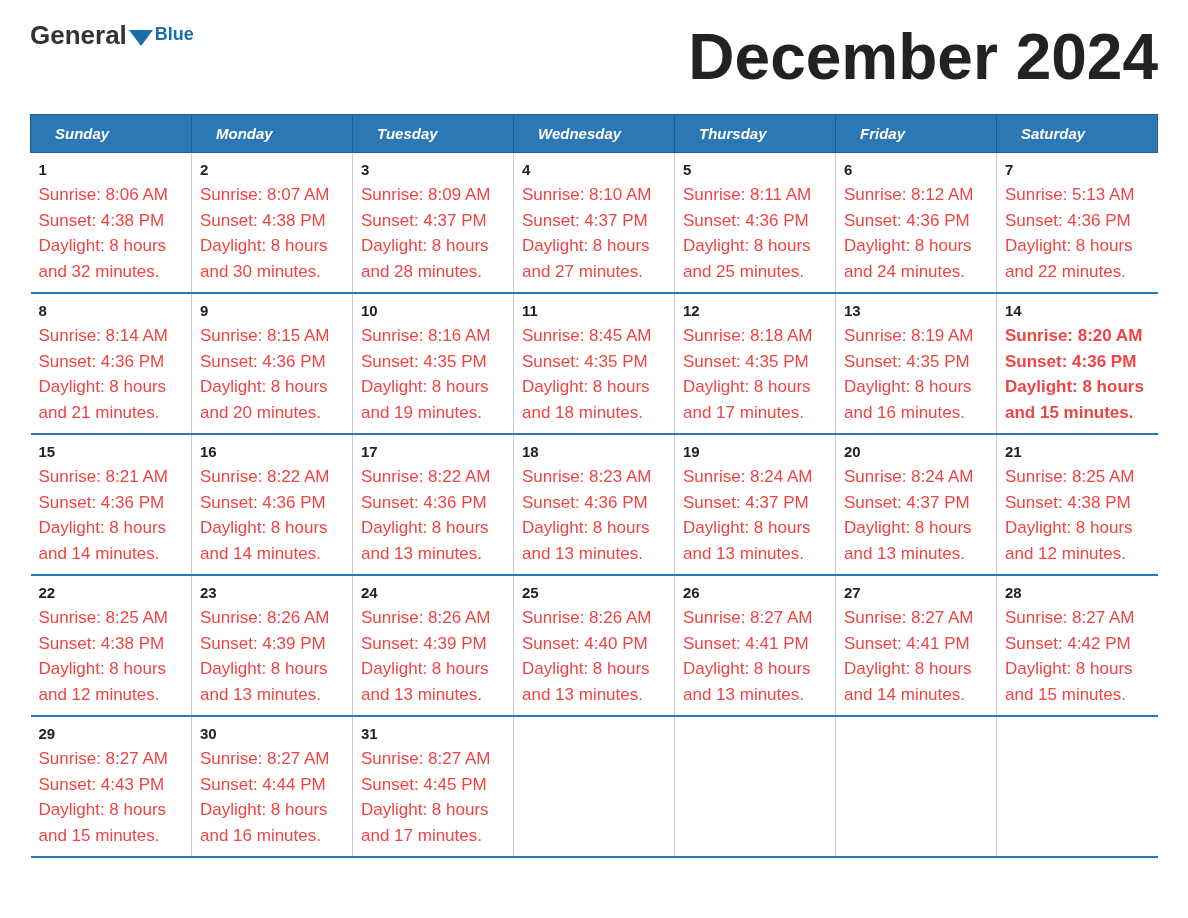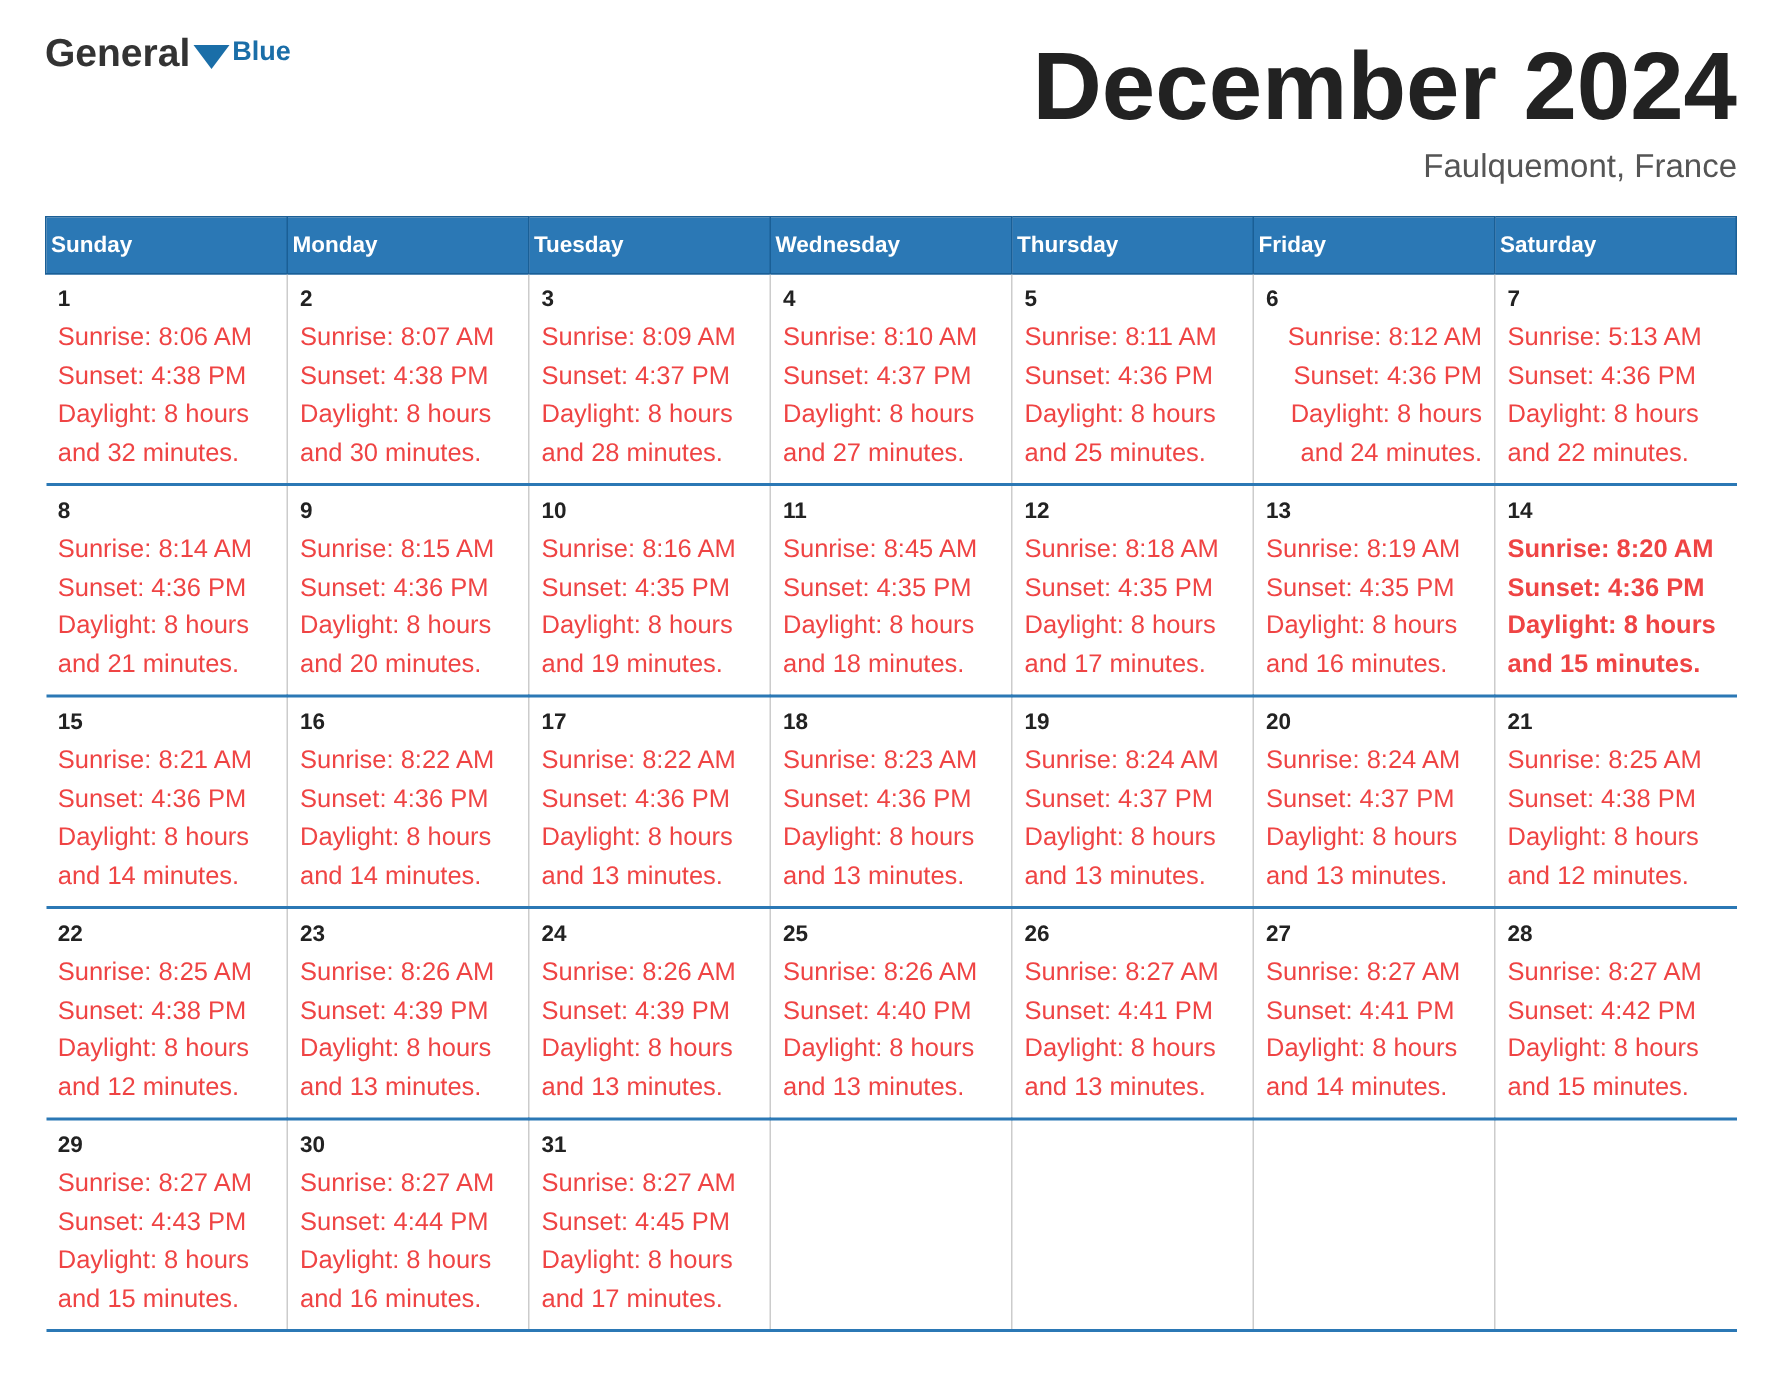--- a/index.html
+++ b/index.html
@@ -62,23 +62,24 @@
       border-collapse: collapse;
       table-layout: fixed;
     }
     thead tr {
       background-color: #2b78b5;
     }
     thead th {
       color: white;
       font-size: 15px;
       font-weight: bold;
-      padding: 10px 3px;
+      padding: 10px 24px;
       text-align: left;
       border: 1px solid #1a5f96;
+      font-style: italic;
     }
     tbody tr {
       border-bottom: 2px solid #2b78b5;
     }
     tbody td {
       vertical-align: top;
       padding: 8px 8px;
       font-size: 13px;
       color: #333;
       border-right: 1px solid #ccc;
@@ -109,21 +110,20 @@
 <div class="header">
   <div class="logo">
     <div class="logo-text">
       <span class="logo-general">General</span>
       <span class="logo-arrow"></span>
     </div>
     <span class="logo-subtitle">Blue</span>
   </div>
   <div class="title-block">
     <div class="main-title">December 2024</div>
-    <div class="subtitle">Faulquemont, France</div>
   </div>
 </div>
 
 <table>
   <thead>
     <tr>
     <th>Sunday</th>
         <th>Monday</th>
         <th>Tuesday</th>
         <th>Wednesday</th>
@@ -164,21 +164,21 @@
         </td>
         <td>
           <span class="day-number">5</span>
           <div class="day-info" style="white-space: pre-line;">Sunrise: 8:11 AM
 Sunset: 4:36 PM
 Daylight: 8 hours
 and 25 minutes.</div>
         </td>
         <td>
           <span class="day-number">6</span>
-          <div class="day-info" style="white-space: pre-line; text-align: right;">Sunrise: 8:12 AM
+          <div class="day-info" style="white-space: pre-line;">Sunrise: 8:12 AM
 Sunset: 4:36 PM
 Daylight: 8 hours
 and 24 minutes.</div>
         </td>
         <td>
           <span class="day-number">7</span>
           <div class="day-info" style="white-space: pre-line;">Sunrise: 5:13 AM
 Sunset: 4:36 PM
 Daylight: 8 hours
 and 22 minutes.</div>

